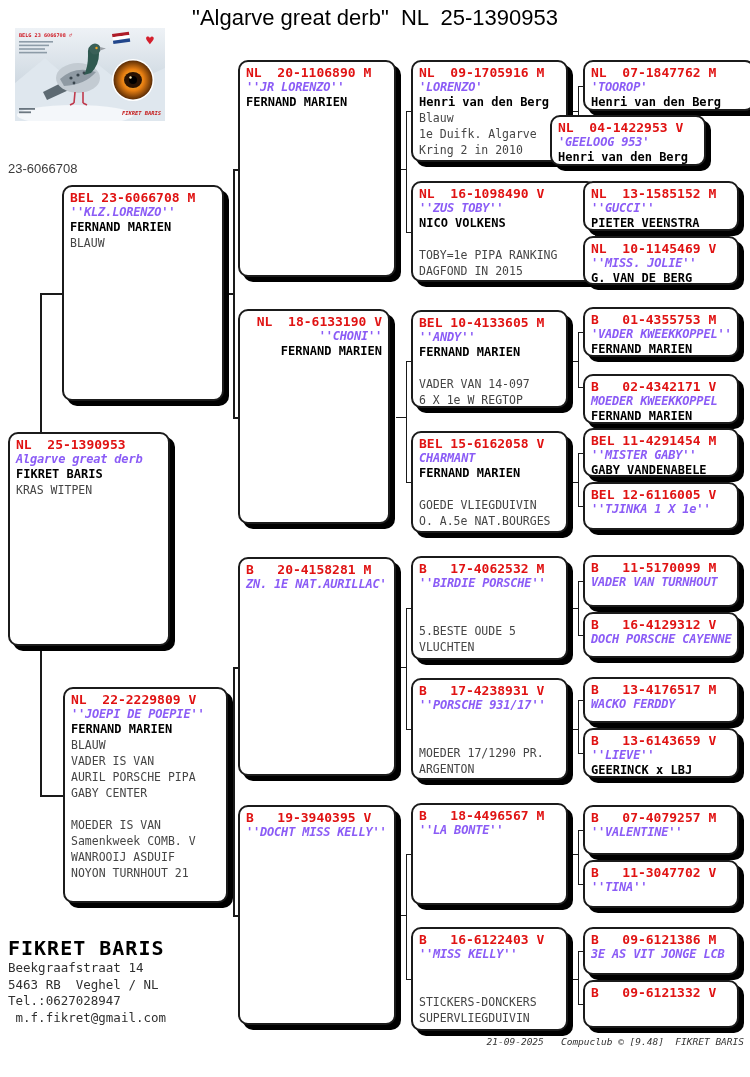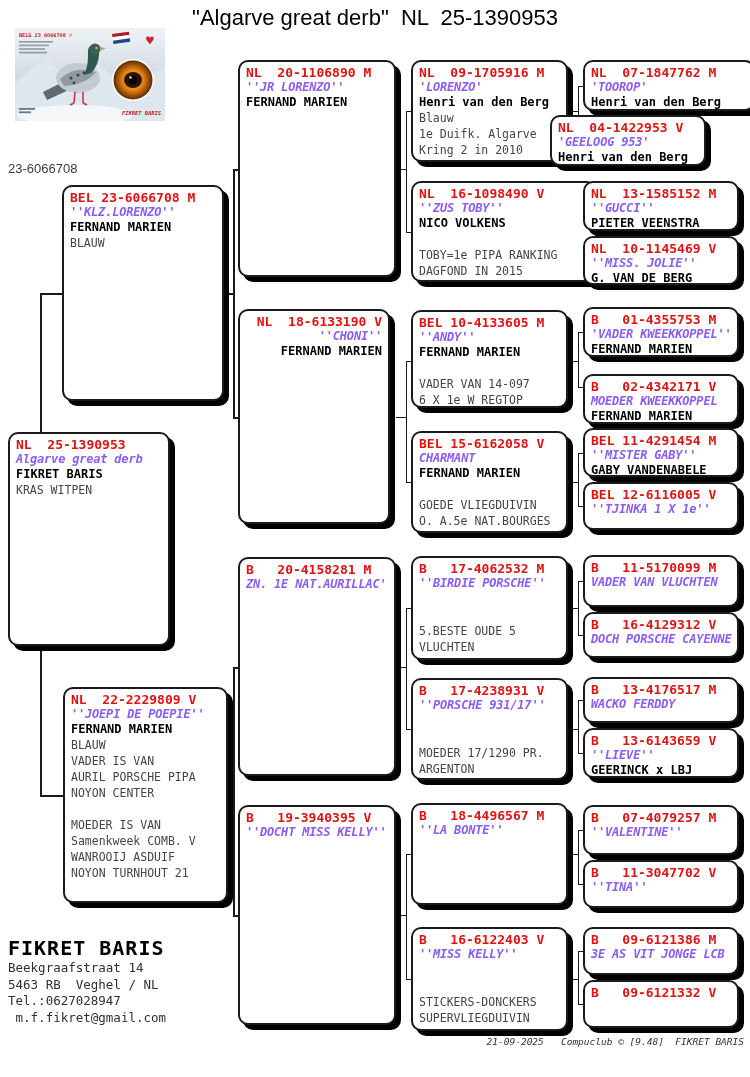--- a/index.html
+++ b/index.html
@@ -108,21 +108,21 @@
       <div class="bowner">FERNAND MARIEN</div>
       <div class="binfo">BLAUW</div>
     </div>
     <div class="pbox" style="left: 63px; top: 687px; width: 165px; height: 216px;">
       <div class="ring">NL  22-2229809 V</div>
       <div class="bname">''JOEPI DE POEPIE''</div>
       <div class="bowner">FERNAND MARIEN</div>
       <div class="binfo">BLAUW</div>
       <div class="binfo">VADER IS VAN</div>
       <div class="binfo">AURIL PORSCHE PIPA</div>
-      <div class="binfo">NOYON CENTER</div>
+      <div class="binfo">GABY CENTER</div>
       <div class="binfo">&nbsp;</div>
       <div class="binfo">MOEDER IS VAN</div>
       <div class="binfo">Samenkweek COMB. V</div>
       <div class="binfo">WANROOIJ ASDUIF</div>
       <div class="binfo">NOYON TURNHOUT 21</div>
     </div>
     <div class="pbox" style="left: 238px; top: 60px; width: 158px; height: 217px;">
       <div class="ring">NL  20-1106890 M</div>
       <div class="bname">''JR LORENZO''</div>
       <div class="bowner">FERNAND MARIEN</div>
@@ -234,21 +234,21 @@
       <div class="ring">BEL 11-4291454 M</div>
       <div class="bname">''MISTER GABY''</div>
       <div class="bowner">GABY VANDENABELE</div>
     </div>
     <div class="pbox" style="left: 583px; top: 482px; width: 156px; height: 48px;">
       <div class="ring">BEL 12-6116005 V</div>
       <div class="bname">''TJINKA 1 X 1e''</div>
     </div>
     <div class="pbox" style="left: 583px; top: 555px; width: 156px; height: 52px;">
       <div class="ring">B   11-5170099 M</div>
-      <div class="bname">VADER VAN VLUCHTEN</div>
+      <div class="bname">VADER VAN TURNHOUT</div>
     </div>
     <div class="pbox" style="left: 583px; top: 612px; width: 156px; height: 46px;">
       <div class="ring">B   16-4129312 V</div>
       <div class="bname">DOCH PORSCHE CAYENNE</div>
     </div>
     <div class="pbox" style="left: 583px; top: 677px; width: 156px; height: 46px;">
       <div class="ring">B   13-4176517 M</div>
       <div class="bname">WACKO FERDDY</div>
     </div>
     <div class="pbox" style="left: 583px; top: 728px; width: 156px; height: 50px;">

